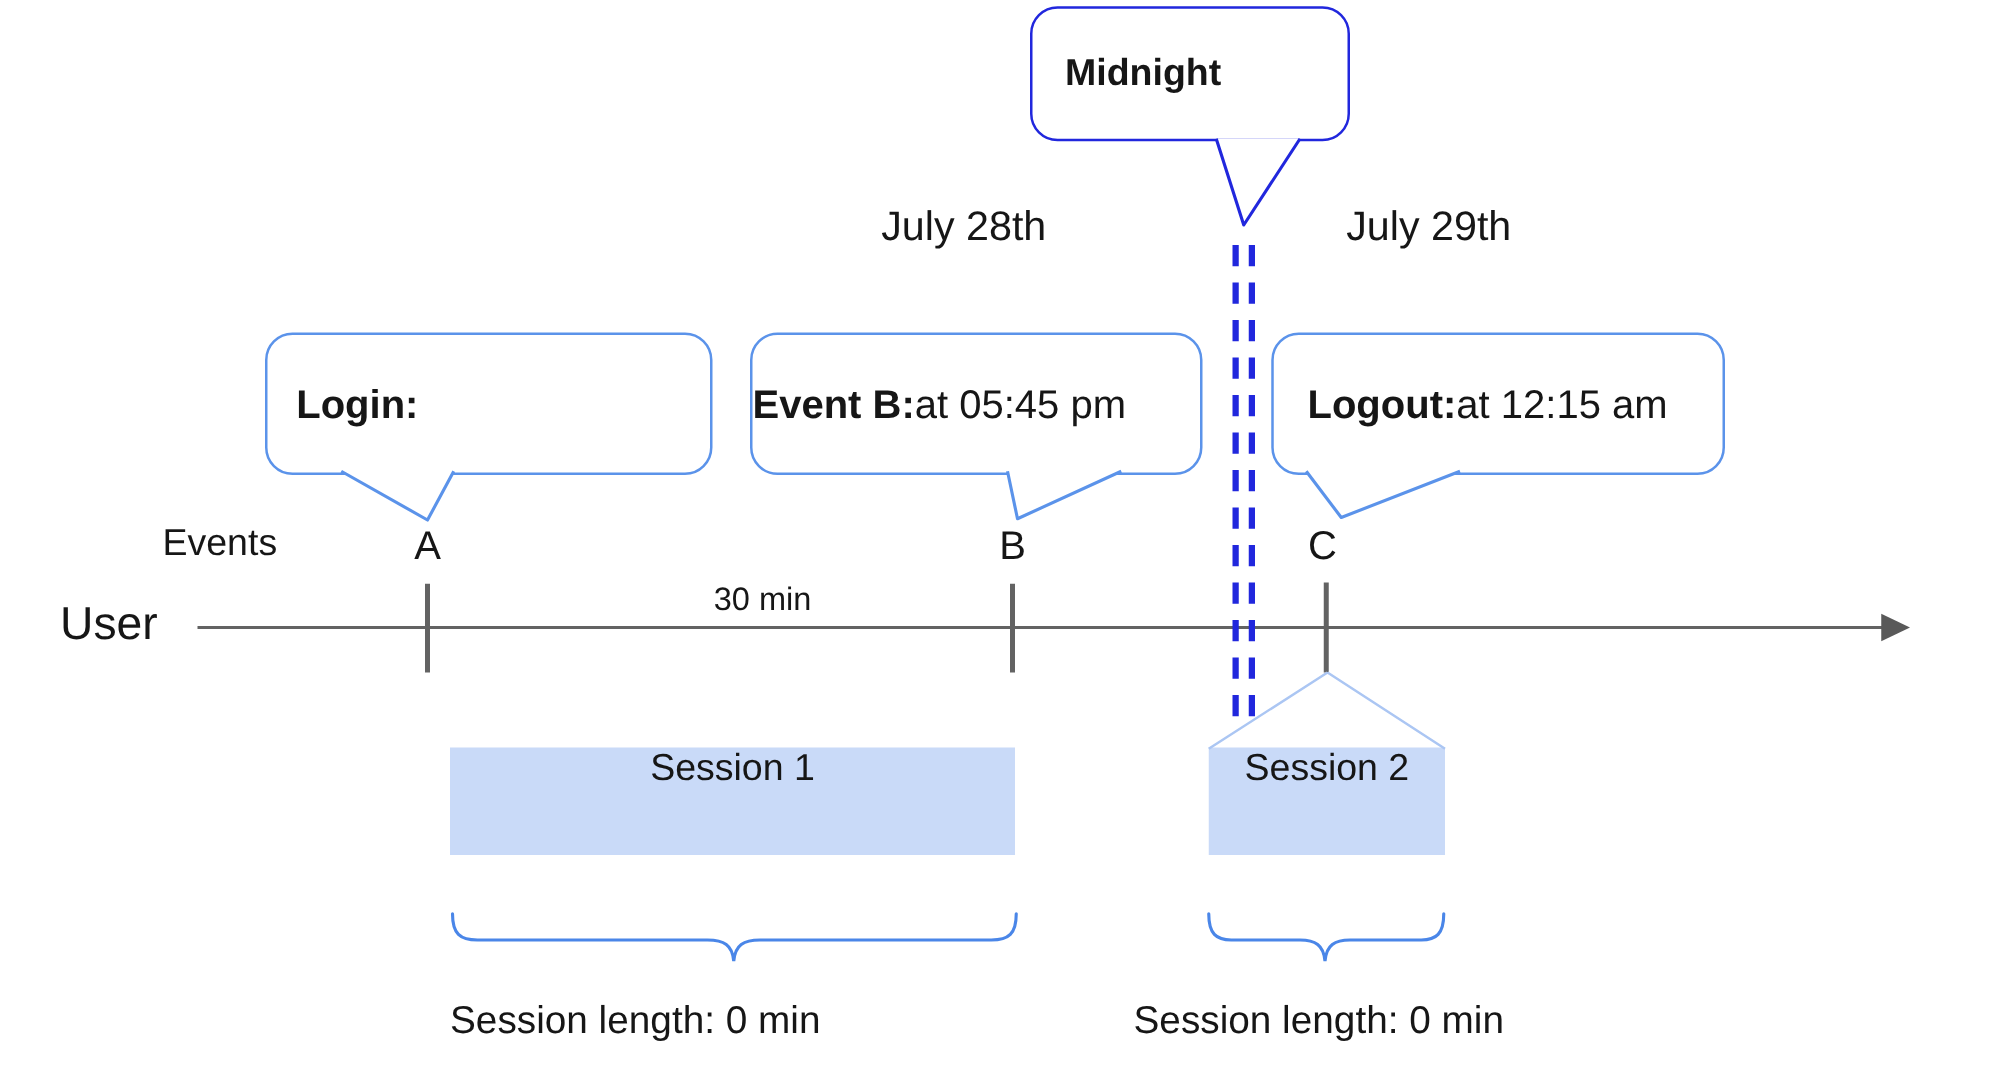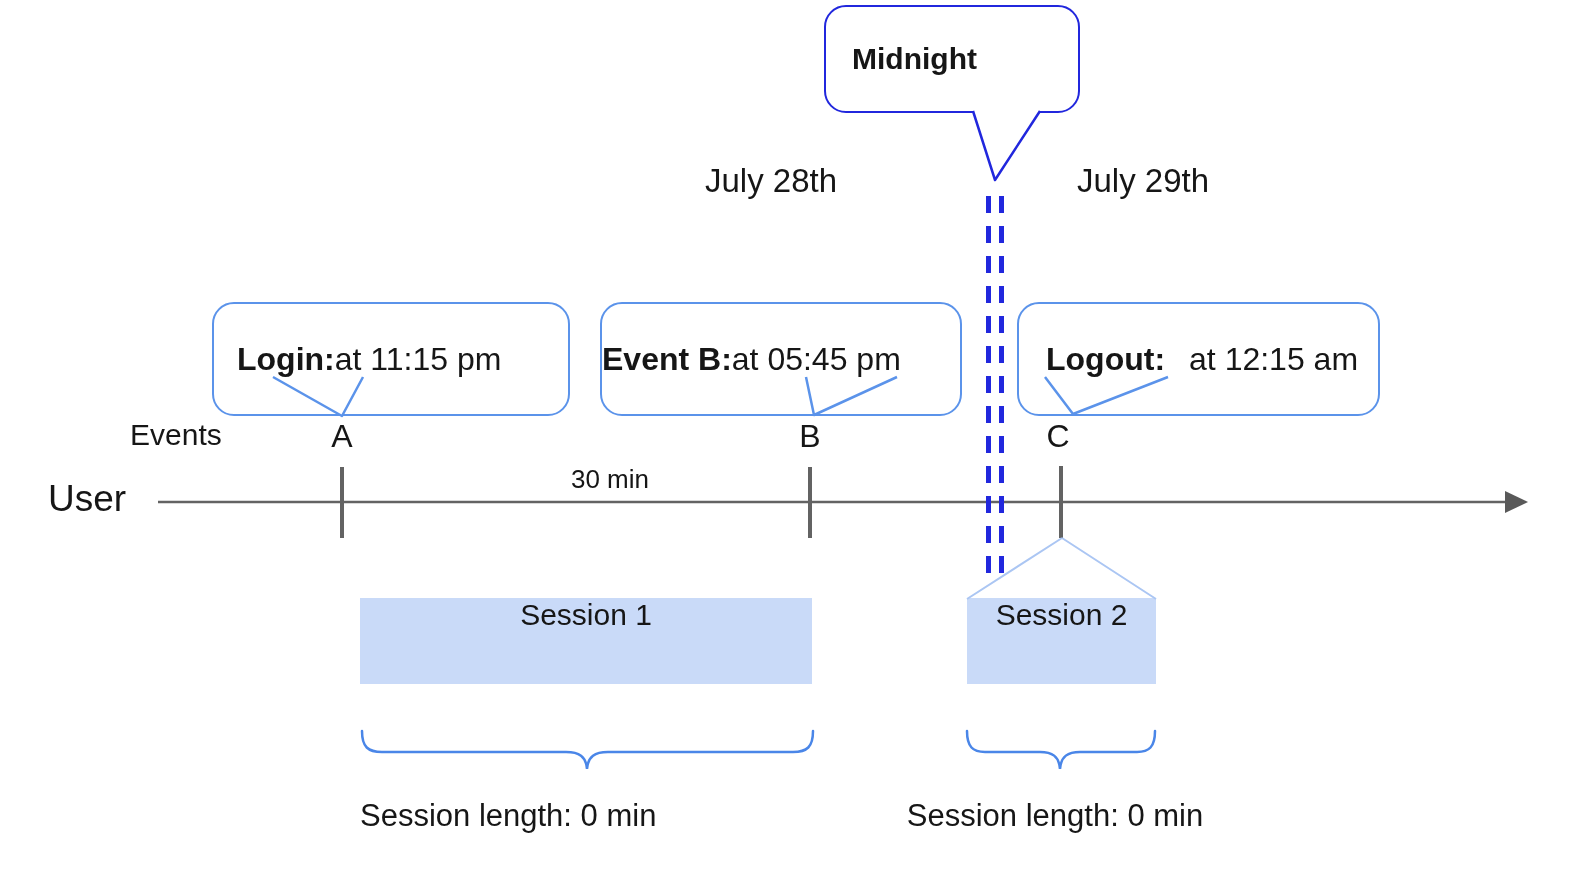--- a/index.html
+++ b/index.html
@@ -14,21 +14,20 @@
   
   .bubble{
     position:absolute;
     background:#ffffff;
     border:2.5px solid #5b93ea;
     border-radius:22px;
     display:flex;align-items:center;
     font-size:32px;
     z-index:2;
     box-sizing:border-box;
-    margin-top:36px;
   }
   .bubble .bold{font-weight:bold;}
   .bubble-midnight{
     position:absolute;
     background:#ffffff;
     border:2.5px solid #2127dd;
     border-radius:22px;
     display:flex;align-items:center;
     font-size:30px;font-weight:bold;
     z-index:2;box-sizing:border-box;
@@ -58,29 +57,28 @@
   <div class="session-box" style="left:967px;top:598px;width:189px;height:86px;">
     <span>Session 2</span>
   </div>
 
   <div class="bubble-midnight" style="left:824px;top:5px;width:256px;height:108px;padding-left:26px;">
     <span>Midnight</span>
   </div>
 
   <div class="bubble" style="left:212px;top:266px;width:358px;height:114px;padding-left:23px;">
     <span class="bold">Login:</span>
-      <span> at 11:15 pm</span>
   </div>
 
   <div class="bubble" style="left:600px;top:266px;width:362px;height:114px;">
     <span class="bold">Event B:</span>
       <span> at 05:45 pm</span>
   </div>
 
-  <div class="bubble" style="left:1017px;top:266px;width:363px;height:114px;padding-left:27px;gap:24px;">
+  <div class="bubble" style="left:1017px;top:266px;width:363px;height:114px;padding-left:27px;">
     <span class="bold">Logout:</span>
       <span> at 12:15 am</span>
   </div>
 
   <div class="date-label" style="left:771px;top:162px;">July 28th</div>
   <div class="date-label" style="left:1143px;top:162px;">July 29th</div>
 
   <div class="label" style="left:130px;top:418px;font-size:30px;">Events</div>
 
   <div class="event-letter" style="left:342px;top:418px;">A</div>

